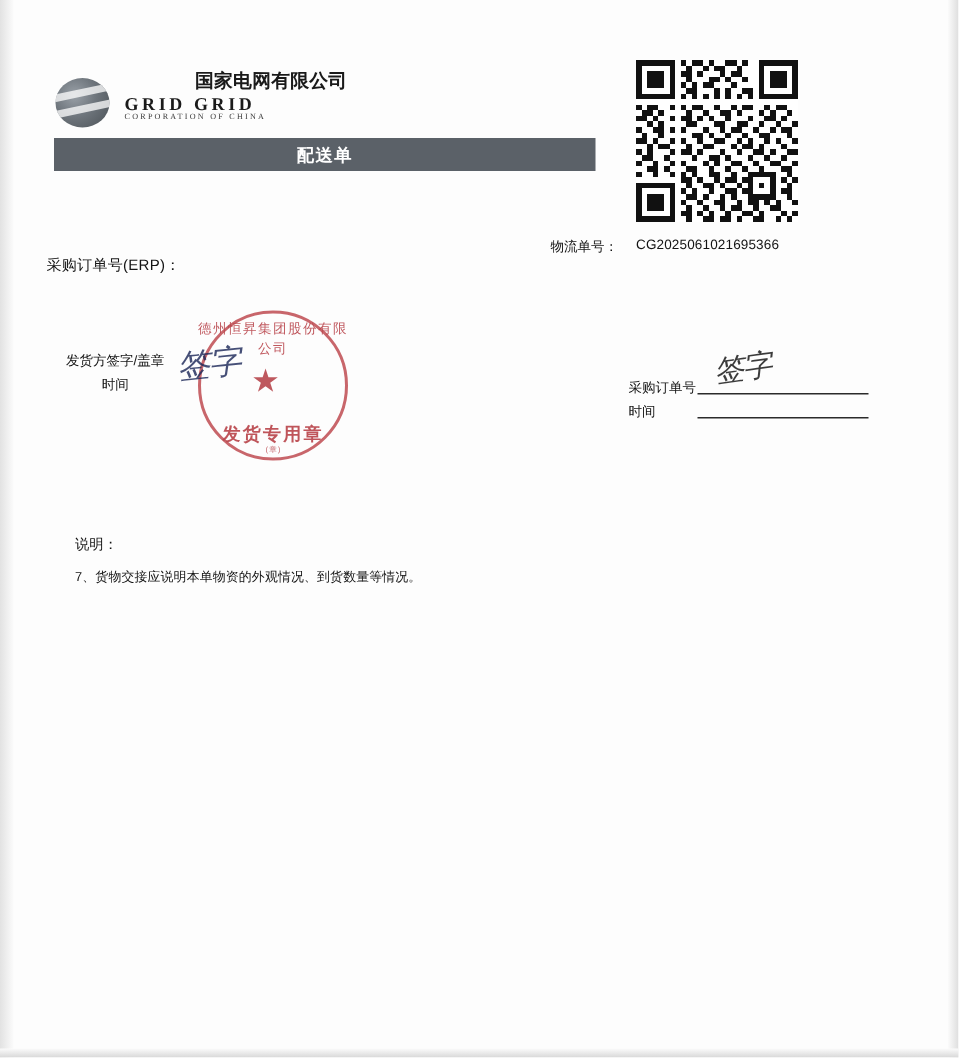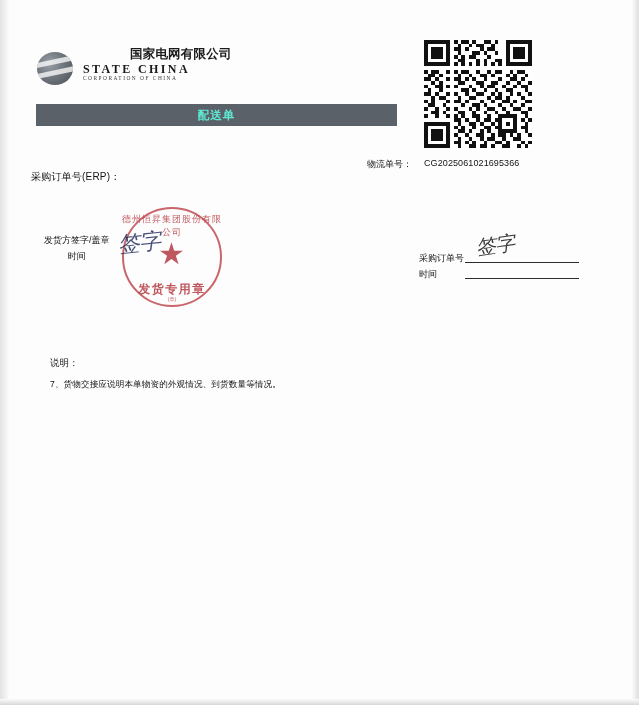--- a/index.html
+++ b/index.html
@@ -139,25 +139,25 @@
     top: 40px;
     width: 108px;
     height: 108px;
   }
   .qr canvas, .qr svg { display: block; }
 
   
   .title-band {
     position: absolute;
     left: 36px;
-    top: 104px;
+    top: 92px;
     width: 361px;
     height: 22px;
     background: #5b6168;
-    color: #5eead4;
+    color: #ffffff;
     display: flex;
     align-items: center;
     justify-content: center;
   }
   .title-band span {
     font-size: 11.5px;
     font-weight: bold;
     letter-spacing: 1px;
   }
 
@@ -219,25 +219,26 @@
     left: 465px;
     top: 278px;
     width: 114px;
     height: 1px;
     background: #2b2b2b;
   }
 
   
   .stamp {
     position: absolute;
-    left: 122px;
+    left: 132px;
     top: 207px;
     width: 104px;
     height: 104px;
     opacity: .82;
+    font-family: Liberation Mono, monospace;
   }
   .stamp .ring {
     position: absolute;
     left: 0; top: 0;
     width: 100px; height: 100px;
     border: 2.5px solid #b2242c;
     border-radius: 50%;
     box-sizing: border-box;
     opacity: .85;
   }
@@ -334,21 +335,21 @@
   <div class="scan-edge-left"></div>
   <div class="scan-edge-right"></div>
   <div class="scan-edge-bottom"></div>
 
   <div class="header">
     <div class="sg-logo">
       <div class="globe"></div>
     </div>
     <div class="sg-text">
       <div class="sg-cn">国家电网有限公司</div>
-      <div class="sg-en">STATE CHINA</div>
+      <div class="sg-en">GRID GRID</div>
       <div class="sg-en2">CORPORATION OF CHINA</div>
     </div>
   </div>
 
   <div class="qr">
     <svg width="108" height="108" viewBox="0 0 29 29" shape-rendering="crispEdges" aria-hidden="true">
       <rect width="29" height="29" fill="#ffffff"></rect>
       <g fill="#111111">
 
         <rect x="0" y="0" width="7" height="1"></rect>

